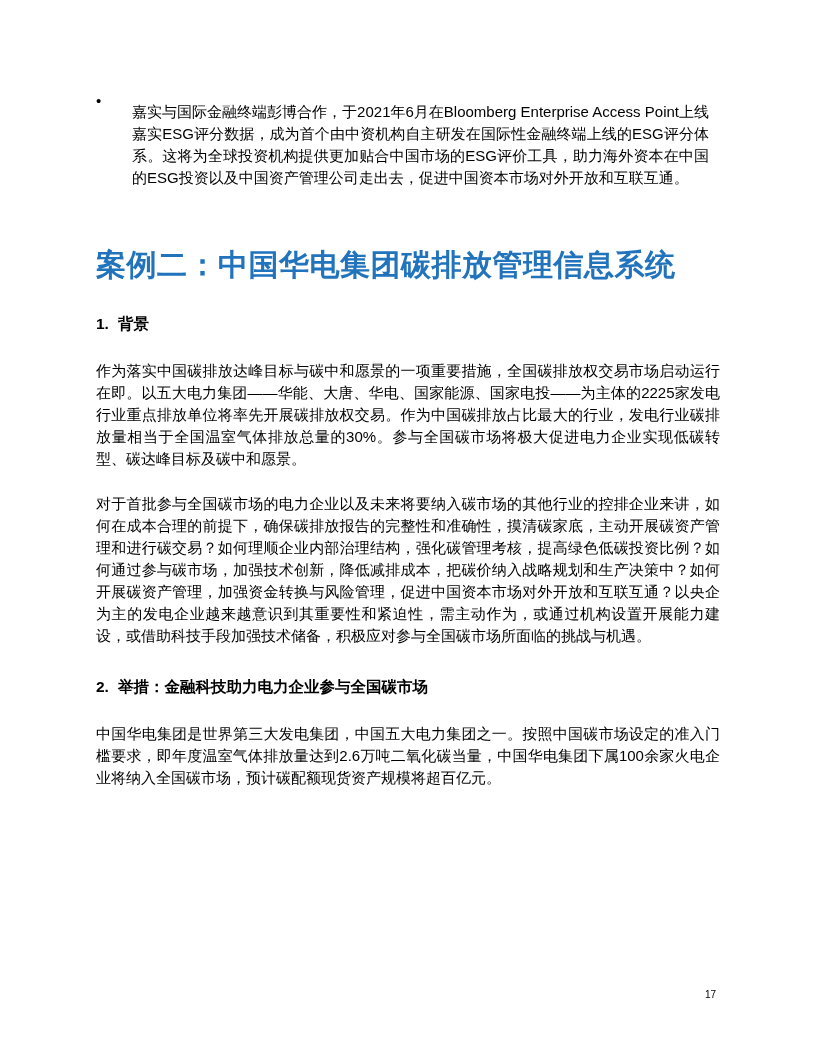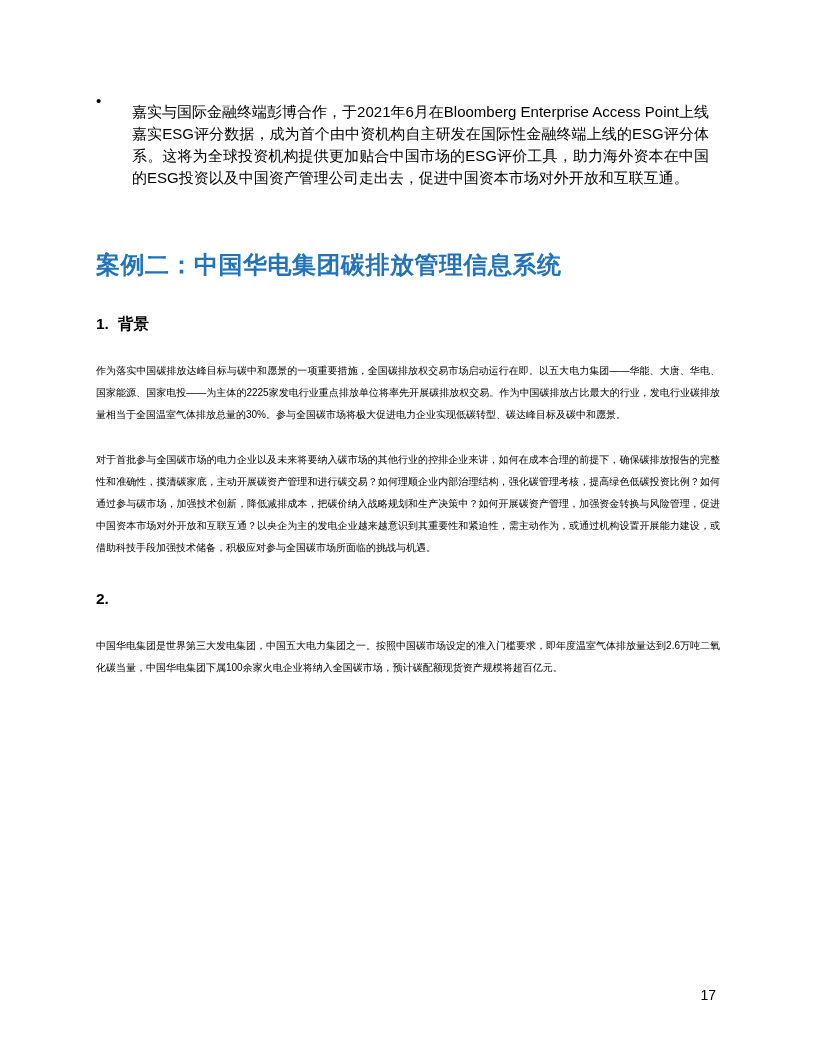--- a/index.html
+++ b/index.html
@@ -12,21 +12,21 @@
     width: 816px;
     height: 1056px;
     margin: 0 auto;
     background: #ffffff;
     box-sizing: border-box;
     padding: 90px 96px 0 96px;
     font-family: "Liberation Sans", "DejaVu Sans", sans-serif;
     color: #000000;
   }
   .body-text {
-    font-size: 10px;
+    font-size: 15px;
     line-height: 22px;
     text-align: justify;
     margin: 16px 0 23px 0;
   }
   .bullet-item {
     display: flex;
     align-items: flex-start;
     margin: 0 0 23px 0;
   }
   .bullet-marker {
@@ -37,42 +37,42 @@
   }
   .bullet-body {
     flex: 1 1 auto;
     font-size: 15px;
     line-height: 22px;
     text-align: justify;
     margin: 11px;
   }
   .case-title {
     color: #2173bc;
-    font-size: 24px;
+    font-size: 30px;
     font-weight: bold;
     line-height: 30px;
     margin: 50px 0 34px 0;
     letter-spacing: 0.5px;
   }
   .section-heading {
     display: flex;
     align-items: baseline;
     font-size: 15.5px;
     font-weight: bold;
     line-height: 20px;
     margin: 30px 0 26px 0;
   }
   .section-heading .sec-num {
     margin-right: 9px;
   }
   .page-number {
     position: absolute;
     right: 100px;
     bottom: 52px;
-    font-size: 14px;
+    font-size: 10px;
     line-height: 18px;
     color: #000000;
     margin-top: 38px;
   }
 </style>
 </head>
 <body>
 
 <div class="page">
 
@@ -87,20 +87,21 @@
     <span class="sec-num">1.</span>
     <span>背景</span>
   </h3>
 
   <p class="body-text">作为落实中国碳排放达峰目标与碳中和愿景的一项重要措施，全国碳排放权交易市场启动运行在即。以五大电力集团——华能、大唐、华电、国家能源、国家电投——为主体的2225家发电行业重点排放单位将率先开展碳排放权交易。作为中国碳排放占比最大的行业，发电行业碳排放量相当于全国温室气体排放总量的30%。参与全国碳市场将极大促进电力企业实现低碳转型、碳达峰目标及碳中和愿景。</p>
 
   <p class="body-text">对于首批参与全国碳市场的电力企业以及未来将要纳入碳市场的其他行业的控排企业来讲，如何在成本合理的前提下，确保碳排放报告的完整性和准确性，摸清碳家底，主动开展碳资产管理和进行碳交易？如何理顺企业内部治理结构，强化碳管理考核，提高绿色低碳投资比例？如何通过参与碳市场，加强技术创新，降低减排成本，把碳价纳入战略规划和生产决策中？如何开展碳资产管理，加强资金转换与风险管理，促进中国资本市场对外开放和互联互通？以央企为主的发电企业越来越意识到其重要性和紧迫性，需主动作为，或通过机构设置开展能力建设，或借助科技手段加强技术储备，积极应对参与全国碳市场所面临的挑战与机遇。</p>
 
   <h3 class="section-heading">
     <span class="sec-num">2.</span>
+    <span>举措：金融科技助力电力企业参与全国碳市场</span>
   </h3>
 
   <p class="body-text">中国华电集团是世界第三大发电集团，中国五大电力集团之一。按照中国碳市场设定的准入门槛要求，即年度温室气体排放量达到2.6万吨二氧化碳当量，中国华电集团下属100余家火电企业将纳入全国碳市场，预计碳配额现货资产规模将超百亿元。</p>
 
 
   <div class="page-number">17</div>
 
 </div>
 
 </body></html>

